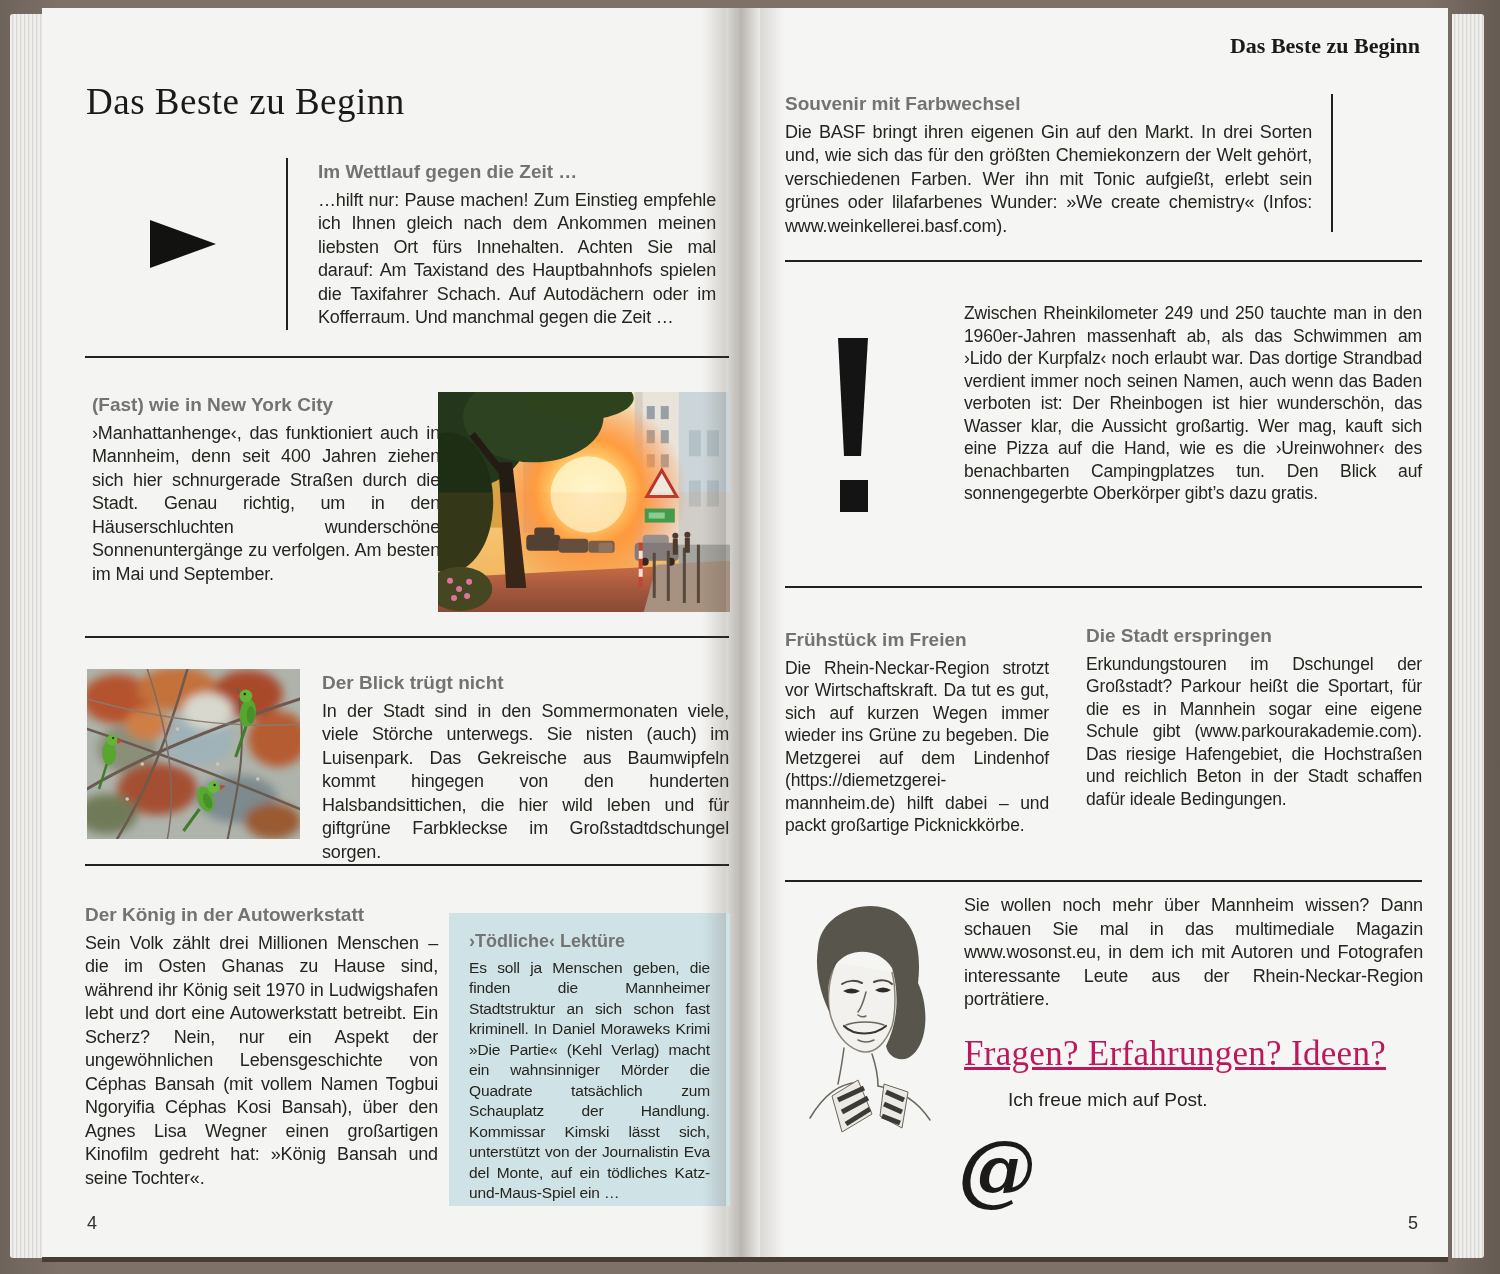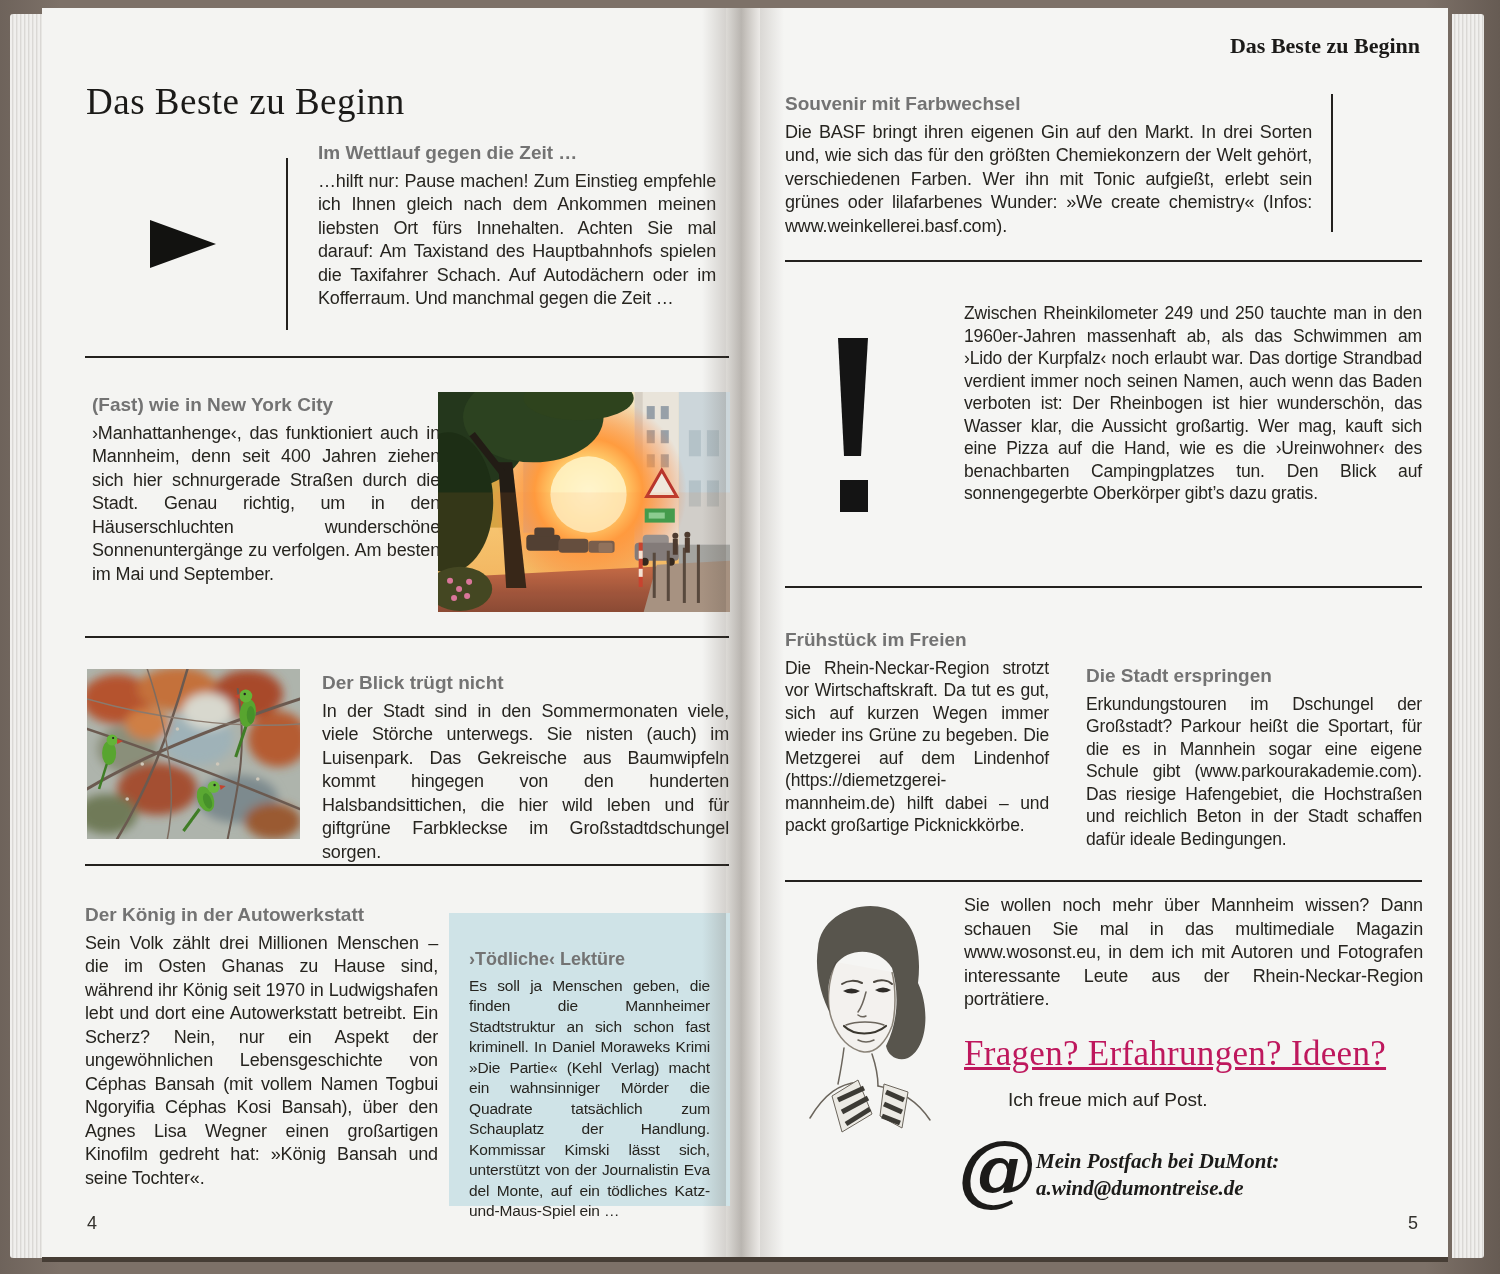--- a/index.html
+++ b/index.html
@@ -26,21 +26,21 @@
   .abs{position:absolute;}
   .h-rule{position:absolute;height:2px;background:#23211e;}
   .v-rule{position:absolute;width:2px;background:#23211e;}
 
   .page-title{font:400 37px/1.1 "Liberation Serif",serif;color:#1b1a18;letter-spacing:.5px;}
   .running-head{font:bold 22px/1.1 "Liberation Serif",serif;color:#1b1a18;}
   .sec-heading{font:bold 19px/1.25 "Liberation Sans",sans-serif;color:#737373;margin:0 0 5px;}
   .body-text{font:18px/23.5px "Liberation Sans",sans-serif;color:#26241f;text-align:justify;
              margin:0;letter-spacing:-.15px;overflow-wrap:break-word;}
   .body-sm{font-size:17.5px;line-height:22.5px;}
-  .info-box{background:#cfe3e7;box-sizing:border-box;padding:35px 20px;}
+  .info-box{background:#cfe3e7;box-sizing:border-box;padding:17px 20px;}
   .info-box .sec-heading{font-size:18px;}
   .info-box .body-text{font-size:15.5px;line-height:20.5px;}
   .page-num{font:18px/1 "Liberation Sans",sans-serif;color:#33312d;}
   .teal-heading{font:400 35px/1.15 "Liberation Serif",serif;color:#be185d;letter-spacing:.3px;text-decoration:underline;}
   .subline{font:19px/1.3 "Liberation Sans",sans-serif;color:#26241f;margin-left:44px;}
   .at-glyph{font:italic bold 78px/1 "DejaVu Serif",serif;color:#1c1b19;}
   .mailbox{font:italic bold 21px/27px "Liberation Serif",serif;color:#1c1b19;}
   .photo{display:block;}
 </style>
 </head>
@@ -55,21 +55,21 @@
   <div class="page page-left">
 
     <div class="abs page-title" style="left:44px;top:74px;">Das Beste zu Beginn</div>
 
     <div class="abs" style="left:108px;top:212px;">
       <svg width="66" height="48" viewBox="0 0 66 48">
           <polygon points="0,0 66,24 0,48" fill="#121210"></polygon>
         </svg>
     </div>
     <div class="v-rule" style="left:244px;top:150px;height:172px;"></div>
-    <div class="abs" style="left:276px;top:133px;width:398px;">
+    <div class="abs" style="left:276px;top:152px;width:398px;">
       <h3 class="sec-heading">Im Wettlauf gegen die Zeit …</h3>
       <p class="body-text">…hilft nur: Pause machen! Zum Einstieg empfehle ich Ihnen gleich nach dem Ankommen meinen liebsten Ort fürs Innehalten. Achten Sie mal darauf: Am Taxistand des Hauptbahnhofs spielen die Taxifahrer Schach. Auf Autodächern oder im Kofferraum. Und manchmal gegen die Zeit …</p>
     </div>
 
     <div class="h-rule" style="left:43px;top:348px;width:644px;"></div>
 
     <div class="abs" style="left:50px;top:385px;width:348px;">
       <h3 class="sec-heading">(Fast) wie in New York City</h3>
       <p class="body-text">›Manhattanhenge‹, das funktioniert auch in Mannheim, denn seit 400 Jahren ziehen sich hier schnurgerade Straßen durch die Stadt. Genau richtig, um in den Häuserschluchten wunderschöne Sonnenuntergänge zu verfolgen. Am besten im Mai und September.</p>
     </div>
@@ -271,21 +271,21 @@
     <div class="abs" style="left:204px;top:294px;width:458px;">
       <p class="body-text body-sm">Zwischen Rheinkilometer 249 und 250 tauchte man in den 1960er-Jahren massenhaft ab, als das Schwimmen am ›Lido der Kurpfalz‹ noch erlaubt war. Das dortige Strandbad verdient immer noch seinen Namen, auch wenn das Baden verboten ist: Der Rheinbogen ist hier wunderschön, das Wasser klar, die Aussicht großartig. Wer mag, kauft sich eine Pizza auf die Hand, wie es die ›Ureinwohner‹ des benachbarten Campingplatzes tun. Den Blick auf sonnengegerbte Oberkörper gibt’s dazu gratis.</p>
     </div>
 
     <div class="h-rule" style="left:25px;top:578px;width:637px;"></div>
 
     <div class="abs" style="left:25px;top:620px;width:264px;">
       <h3 class="sec-heading">Frühstück im Freien</h3>
       <p class="body-text body-sm">Die Rhein-Neckar-Region strotzt vor Wirtschaftskraft. Da tut es gut, sich auf kurzen Wegen immer wieder ins Grüne zu begeben. Die Metzgerei auf dem Lindenhof (https://diemetzgerei-mannheim.de) hilft dabei – und packt großartige Picknickkörbe.</p>
     </div>
-    <div class="abs" style="left:326px;top:656px;width:336px;">
+    <div class="abs" style="left:326px;top:616px;width:336px;">
       <h3 class="sec-heading">Die Stadt erspringen</h3>
       <p class="body-text body-sm">Erkundungstouren im Dschungel der Großstadt? Parkour heißt die Sportart, für die es in Mannhein sogar eine eigene Schule gibt (www.parkourakademie.com). Das riesige Hafengebiet, die Hochstraßen und reichlich Beton in der Stadt schaffen dafür ideale Bedingungen.</p>
     </div>
 
     <div class="h-rule" style="left:25px;top:872px;width:637px;"></div>
 
     <div class="abs" style="left:20px;top:880px;">
       <svg width="178" height="300" viewBox="0 0 178 300">
         <path d="M56,74 C48,92 46,116 52,132 C58,150 70,162 84,164 C96,165 106,154 112,138 C116,124 116,100 112,84" fill="#f3f1ee" stroke="#8a8378" stroke-width="1.5"></path>
         <path d="M38,60 C40,28 78,12 105,20 C135,28 142,62 138,95 C150,120 148,160 128,170 C118,174 108,168 106,158
@@ -321,22 +321,18 @@
         </g>
       </svg>
     </div>
     <div class="abs" style="left:204px;top:886px;width:459px;">
       <p class="body-text">Sie wollen noch mehr über Mannheim wissen? Dann schauen Sie mal in das multimediale Magazin www.wosonst.eu, in dem ich mit Autoren und Fotografen interessante Leute aus der Rhein-Neckar-Region porträtiere.</p>
     </div>
     <div class="abs teal-heading" style="left:204px;top:1026px;width:470px;">Fragen? Erfahrungen? Ideen?</div>
     <div class="abs subline" style="left:204px;top:1080px;">Ich freue mich auf Post.</div>
 
     <div class="abs at-glyph" style="left:198px;top:1122px;">@</div>
-    <div class="abs mailbox" style="left:276px;top:1140px;">
-      <div>Mein Postfach bei DuMont:</div>
-      <div>a.wind@dumontreise.de</div>
-    </div>
 
     <div class="abs page-num" style="right:30px;top:1206px;text-align:right;">5</div>
   </div>
 
   <div class="book-bottom-shadow"></div>
 </div>
 
 </body></html>

